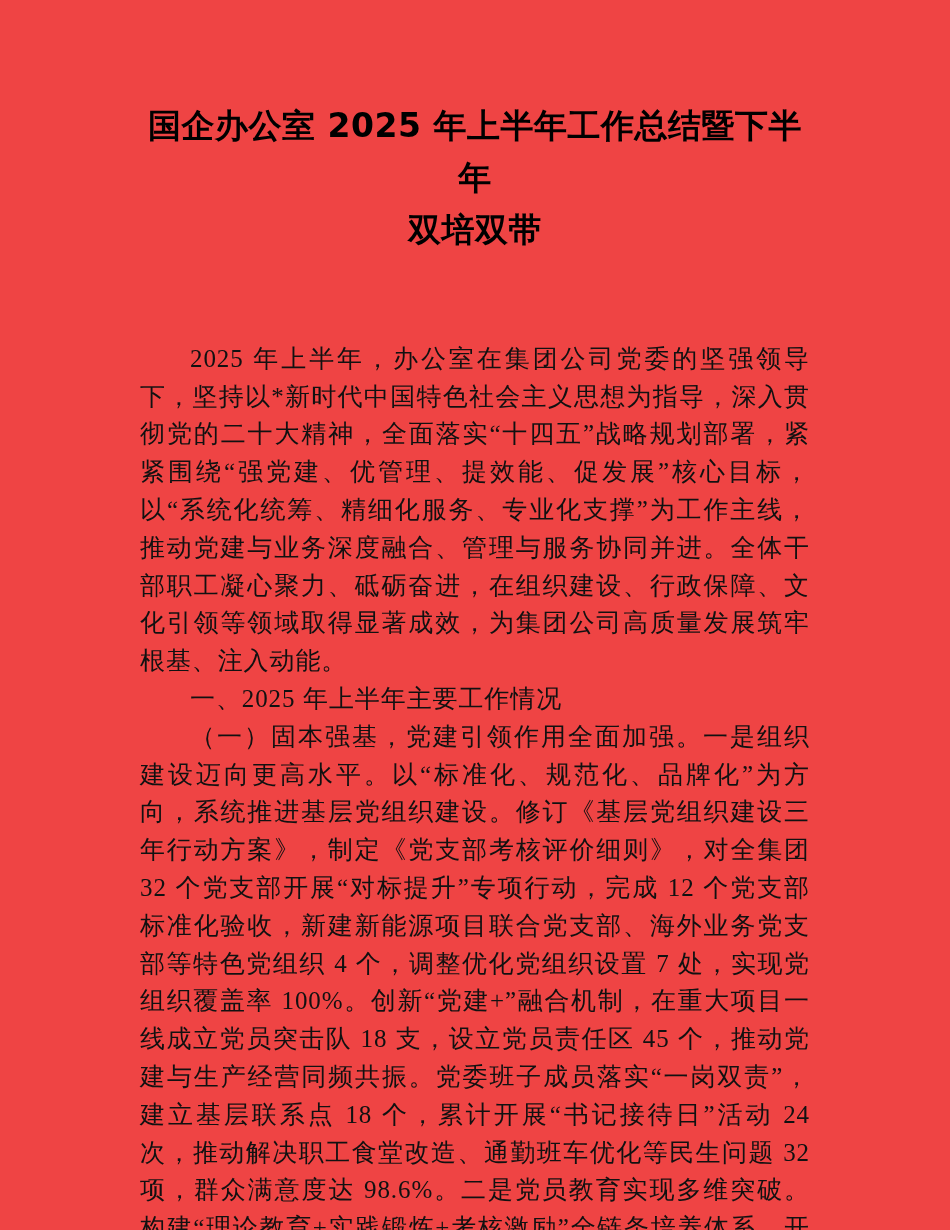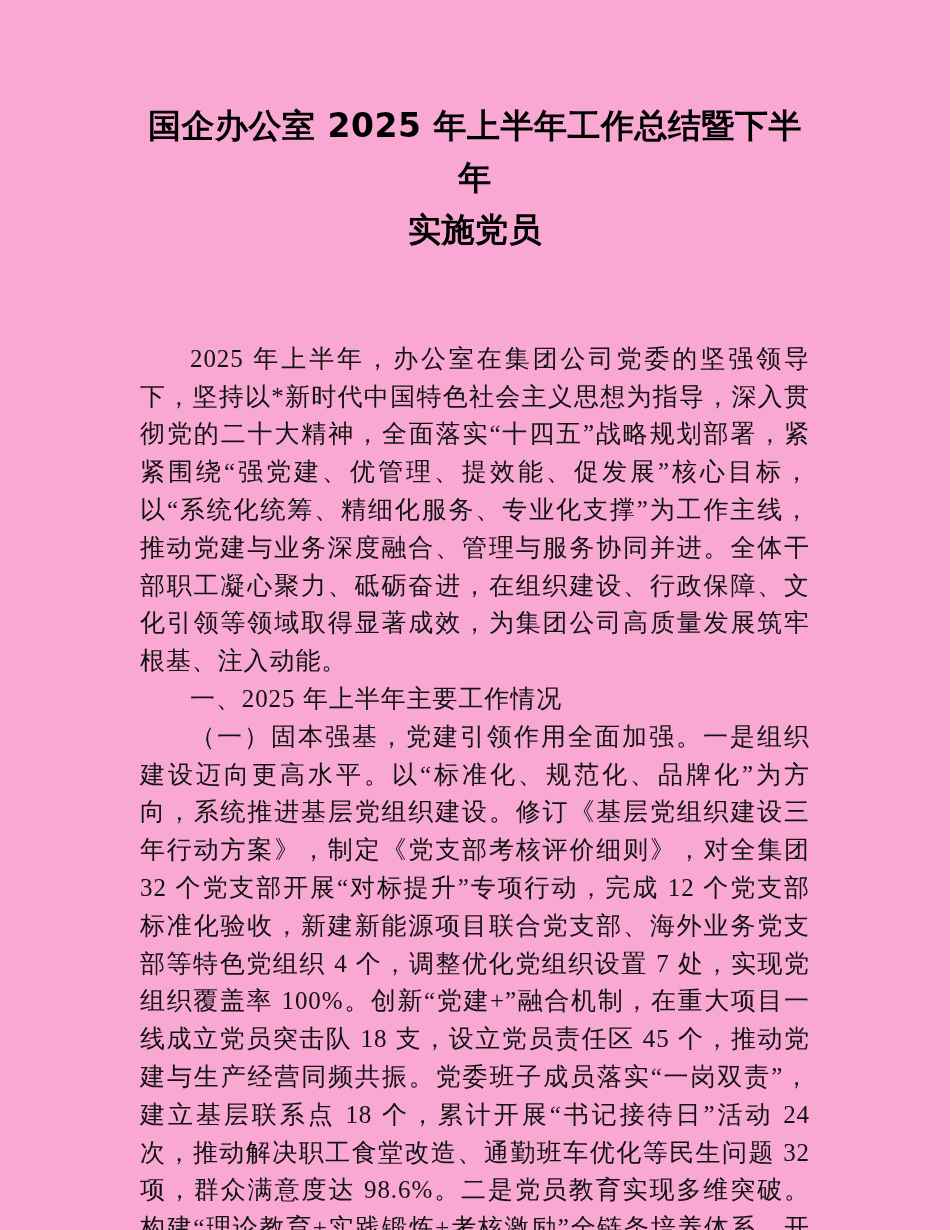--- a/index.html
+++ b/index.html
@@ -11,21 +11,21 @@
     height: 1230px;
     background: #ffffff;
     font-family: "Liberation Serif", "DejaVu Serif", serif;
     overflow: hidden;
   }
 
   #page {
     position: relative;
     width: 950px;
     height: 1230px;
-    background: #f9a8d4;
+    background: #ef4444;
     box-sizing: border-box;
   }
 
   #doc-body {
     position: absolute;
     left: 140px;
     top: 0;
     width: 670px;
   }
 
@@ -66,21 +66,21 @@
   }
 </style>
 </head>
 <body>
 
 <div id="page">
   <div id="doc-body">
 
     <h1 class="doc-title">
       <span>国企办公室 2025 年上半年工作总结暨下半年</span><br>
-      <span>实施党员</span>
+      <span>双培双带</span>
     </h1>
 
     <div class="spacer-line"></div>
 
     <p class="para indent para-gap-lead">2025 年上半年，办公室在集团公司党委的坚强领导下，坚持以*新时代中国特色社会主义思想为指导，深入贯彻党的二十大精神，全面落实“十四五”战略规划部署，紧紧围绕“强党建、优管理、提效能、促发展”核心目标，以“系统化统筹、精细化服务、专业化支撑”为工作主线，推动党建与业务深度融合、管理与服务协同并进。全体干部职工凝心聚力、砥砺奋进，在组织建设、行政保障、文化引领等领域取得显著成效，为集团公司高质量发展筑牢根基、注入动能。</p>
 
     <p class="para indent">一、2025 年上半年主要工作情况</p>
 
     <p class="para indent">（一）固本强基，党建引领作用全面加强。一是组织建设迈向更高水平。以“标准化、规范化、品牌化”为方向，系统推进基层党组织建设。修订《基层党组织建设三年行动方案》，制定《党支部考核评价细则》，对全集团 32 个党支部开展“对标提升”专项行动，完成 12 个党支部标准化验收，新建新能源项目联合党支部、海外业务党支部等特色党组织 4 个，调整优化党组织设置 7 处，实现党组织覆盖率 100%。创新“党建+”融合机制，在重大项目一线成立党员突击队 18 支，设立党员责任区 45 个，推动党建与生产经营同频共振。党委班子成员落实“一岗双责”，建立基层联系点 18 个，累计开展“书记接待日”活动 24 次，推动解决职工食堂改造、通勤班车优化等民生问题 32 项，群众满意度达 98.6%。二是党员教育实现多维突破。构建“理论教育+实践锻炼+考核激励”全链条培养体系。开发“红帆”党建云平台，上线微党课 56 节，组织“每日一学”线上打卡活动，党员参学率达 100%; 开展“重走长征路”沉浸式教育 3 批次，覆盖党员骨干 120 人，撰写学习心得 240 篇。实施党员“双培双带”工程，将 12 名业务骨干</p>
 

